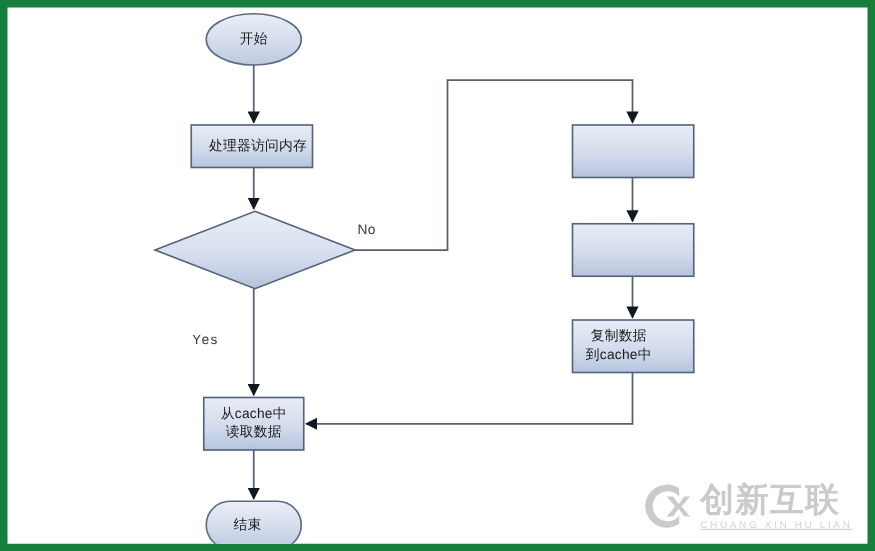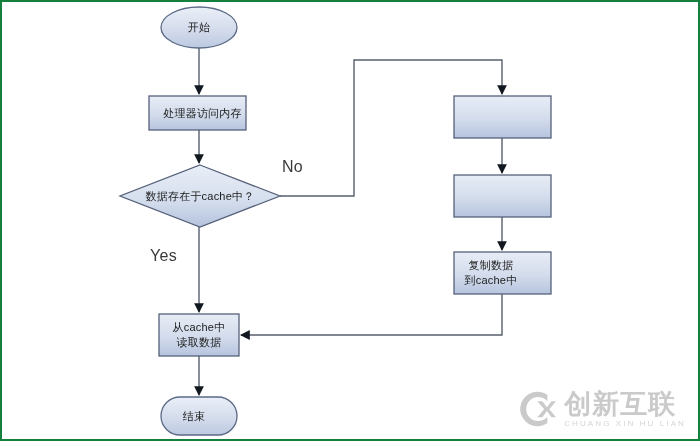--- a/index.html
+++ b/index.html
@@ -8,21 +8,21 @@
     background: #ffffff;
   }
   body {
     font-family: "Liberation Sans", "DejaVu Sans", sans-serif;
   }
   #canvas {
     position: relative;
     width: 700px;
     height: 441px;
     background: #ffffff;
-    border: 2px solid #15803d;
+    border: 6px solid #15803d;
     box-sizing: border-box;
     overflow: hidden;
   }
   #flow-svg {
     position: absolute;
     left: 0;
     top: 0;
     width: 700px;
     height: 441px;
   }
@@ -35,22 +35,23 @@
     color: #1a1a1a;
     font-size: 11px;
     line-height: 15px;
     letter-spacing: 0.2px;
     pointer-events: none;
     white-space: pre-line;
   }
   .edge-label {
     position: absolute;
     color: #3a3a3a;
-    font-size: 16px;
+    font-size: 11px;
     letter-spacing: 0.3px;
+    margin-top: 16px;
   }
   
   #watermark {
     position: absolute;
     right: 12px;
     bottom: 10px;
     display: flex;
     align-items: center;
     gap: 8px;
     opacity: 0.75;
@@ -71,20 +72,21 @@
     color: #b9b9b9;
     letter-spacing: 1px;
     font-weight: bold;
   }
   #wm-sub {
     font-size: 8px;
     line-height: 11px;
     color: #c6c6c6;
     letter-spacing: 2.1px;
     text-align: justify;
+    text-decoration: underline;
   }
 </style>
 </head>
 <body>
 
 <div id="canvas">
 
   <svg id="flow-svg" viewBox="0 0 700 441">
     <defs>
       <linearGradient id="boxGrad" x1="0" y1="0" x2="0" y2="1">
@@ -140,35 +142,34 @@
 
     <rect x="157" y="312" width="80" height="42" fill="url(#boxGrad)" stroke="#56617a" stroke-width="1.3"></rect>
 
     <rect x="159" y="395" width="76" height="38" rx="19" ry="19" fill="url(#termGrad)" stroke="#5b6a86" stroke-width="1.3"></rect>
   </svg>
 
   <div class="node-label" style="left:159px; top:5px; width:76px; height:41px;">开始</div>
 
   <div class="node-label" style="left:147px; top:94px; width:107px; height:34px;">处理器访问内存</div>
 
-  <div class="node-label" style="left:118px; top:163px; width:160px; height:62px;">数据存在于cache中？</div>
 
 
 
   <div class="node-label" style="left:452px; top:250px; width:74px; height:42px;">复制数据
 到cache中</div>
 
   <div class="node-label" style="left:157px; top:312px; width:80px; height:42px;border-radius:14px;">从cache中
 读取数据</div>
 
   <div class="node-label" style="left:159px; top:395px; width:66px; height:38px;">结束</div>
 
   <div class="edge-label" style="left:280px; top:156px;">No</div>
 
-  <div class="edge-label" style="left:148px; top:245px;">Yes</div>
+  <div class="edge-label" style="left:148px; top:245px;font-family:Liberation Mono, monospace;">Yes</div>
 
   <div id="watermark">
     <svg id="wm-mark" viewBox="0 0 44 44">
       <path d="M22 3 A19 19 0 1 0 34.5 37.5 L34.5 30.5 A13.2 13.2 0 1 1 34.5 13.5 L34.5 6.6 A18.9 18.9 0 0 0 22 3 Z" fill="#b9b9b9"></path>
       <path d="M23.5 13.5 L29 13.5 L34 20.2 L39 13.5 L44 13.5 L36.6 22.2 L44 31 L39 31 L34 24.3 L29 31 L23.5 31 L31 22.2 Z" fill="#b9b9b9"></path>
     </svg>
     <div id="wm-text">
       <div id="wm-title">创新互联</div>
       <div id="wm-sub">CHUANG XIN HU LIAN</div>
     </div>

